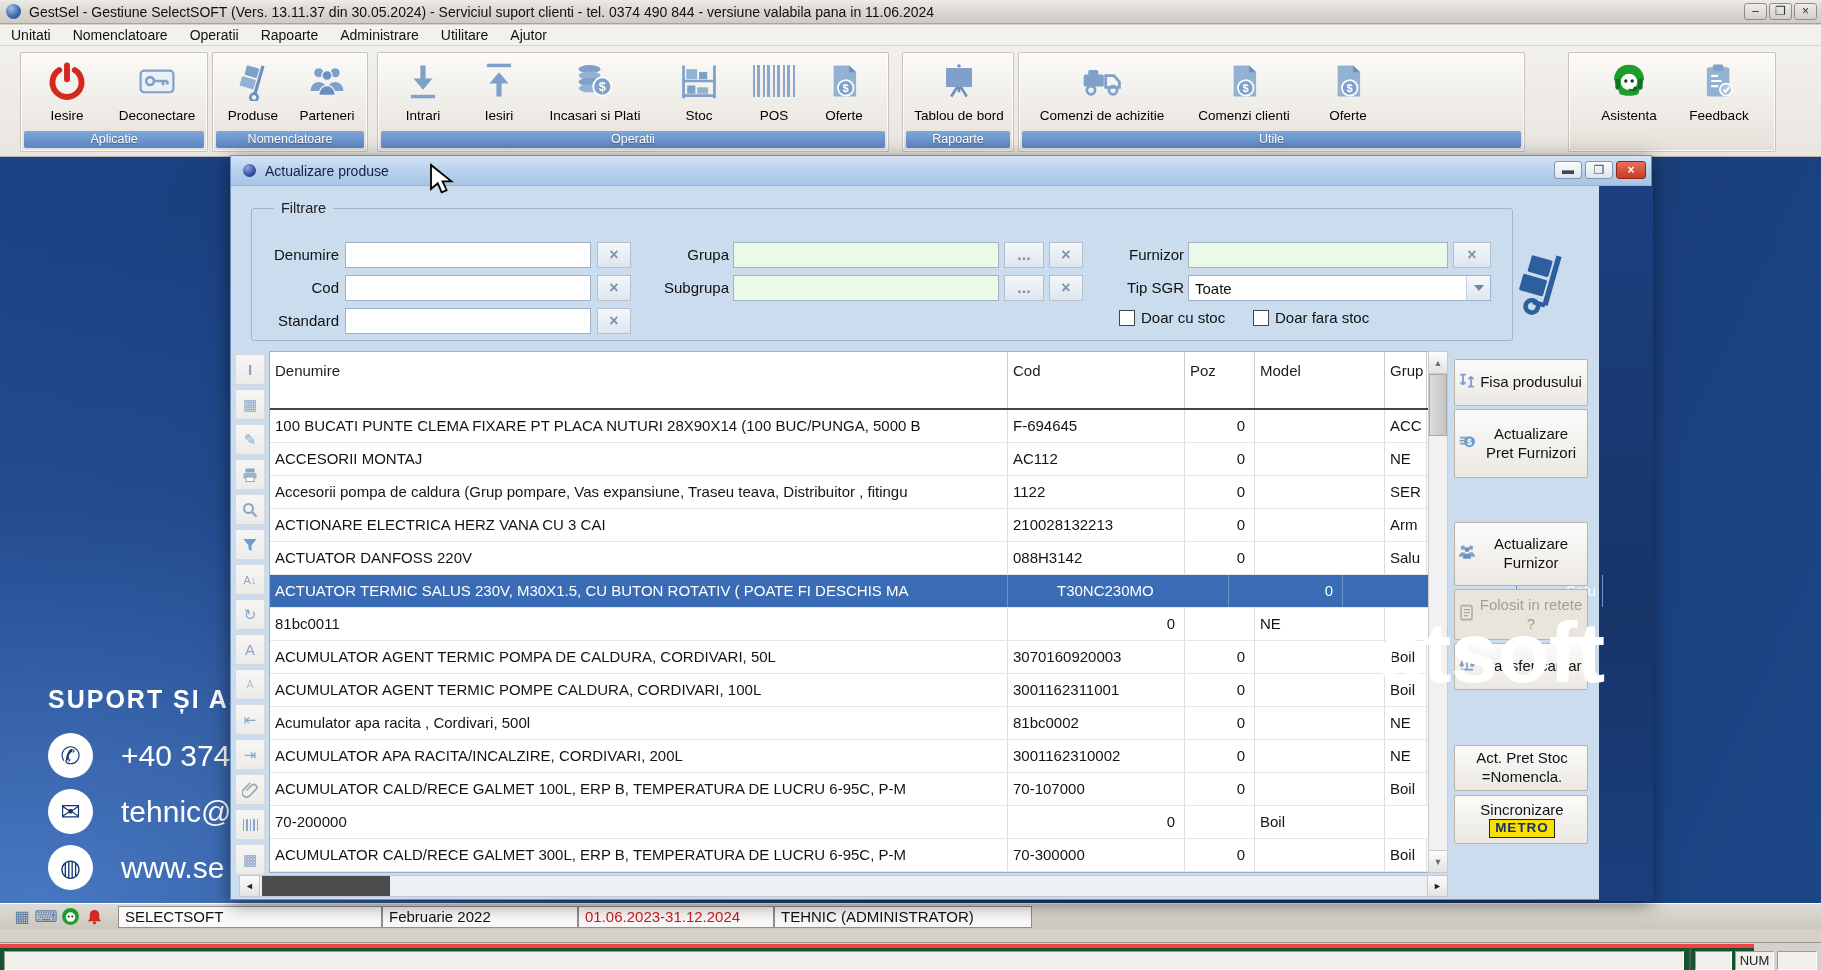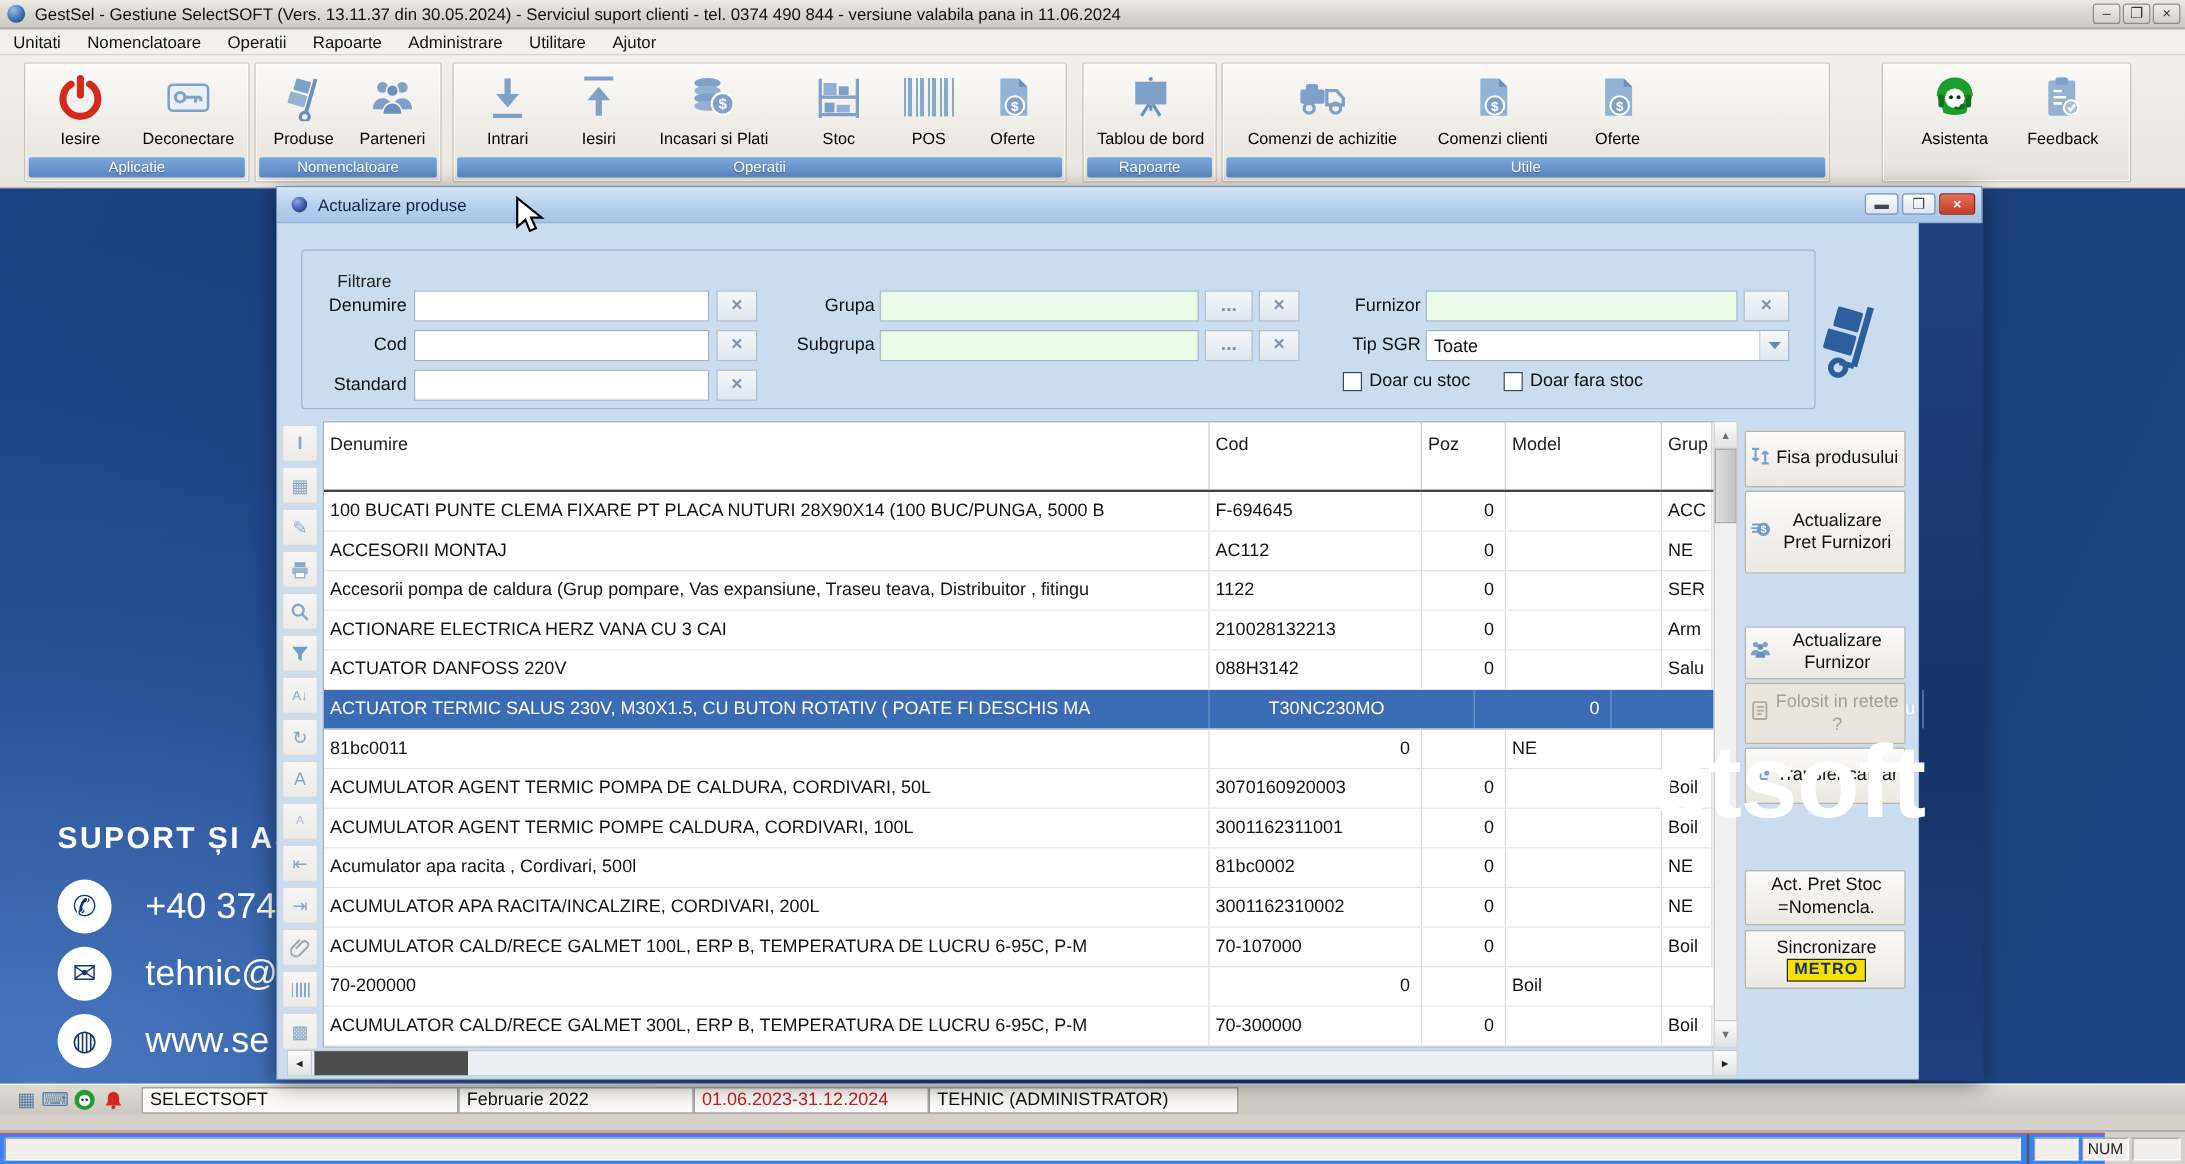--- a/index.html
+++ b/index.html
@@ -58,21 +58,21 @@
   .dlg-orb { width:13px; height:13px; border-radius:50%;
     background:radial-gradient(circle at 35% 30%, #8fa6e0, #3c55a8 55%, #1c2c66); margin-right:9px; }
   .dlg-title .dtext { font-size:14px; color:#13233f; }
   .dlg-btns { position:absolute; right:5px; top:5px; display:flex; gap:3px; }
   .dlg-btns .db { width:28px; height:18px; border:1px solid #8096b2; border-radius:3px;
     background:linear-gradient(#fdfdfd,#dbe4ee); font-size:12px; line-height:16px; text-align:center; color:#445; }
   .dlg-btns .db.close { width:30px; background:linear-gradient(#e8705c,#c93a22); color:#fff; font-weight:bold; border-color:#8c2918; }
 
   .fieldset { position:absolute; left:20px; top:52px; width:1262px; height:133px;
     border:1px solid #9cb6d2; border-radius:3px; }
-  .legend { position:absolute; left:22px; top:-9px; background:#cbdcef; padding:0 7px; font-size:14.5px; color:#222;margin-top:27px; }
+  .legend { position:absolute; left:22px; top:-9px; background:#cbdcef; padding:0 7px; font-size:14.5px; color:#222; }
   .flabel { position:absolute; font-size:15px; color:#111; text-align:right; }
   .finput { position:absolute; height:26px; border:1px solid #9fb2c6; background:#fff; font-size:15px;
     font-family:"Liberation Sans",sans-serif; padding:0 5px; }
   .finput.green { background:#ebf9e9; }
   .sqbtn { position:absolute; width:34px; height:26px; border:1px solid #b3bfcd;
     background:linear-gradient(#f4f7fa,#dde6ef); color:#7d93ad; font-size:16px; font-weight:bold;
     text-align:center; line-height:24px; }
   .combo { position:absolute; height:26px; border:1px solid #9fb2c6; background:#fff; display:flex; align-items:center; }
   .combo .cval { flex:1; font-size:15px; padding-left:6px; color:#111; }
   .combo .carr { width:24px; height:24px; border-left:1px solid #c3cfdc; background:linear-gradient(#f6f8fb,#dfe7f0);
@@ -131,22 +131,22 @@
   .statusbar { position:absolute; left:0; top:903px; width:1821px; height:26px;
     background:linear-gradient(#dedbd5,#ccc8c0); border-top:1px solid #fff; display:flex; align-items:center; }
   .st-ic { width:24px; height:22px; display:flex; align-items:center; justify-content:center; font-size:16px; color:#5b7ca3; }
   .st-cell { height:22px; background:#fbfaf8; border:1px solid #8f8f8f; font-size:15px; color:#111;
     line-height:20px; padding:0 6px; white-space:nowrap; overflow:hidden; }
   .st-cell.red { color:#d01818; }
 
   .gap-strip { position:absolute; left:0; top:929px; width:1821px; height:14px; background:#d5d1ca;
     border-bottom:1px solid #9d988f; }
 
-  .bottombar { position:absolute; left:0; top:944px; width:1754px; height:26px; background:#3b82f6;
-    border-top:1px solid #ef4444; }
+  .bottombar { position:absolute; left:0; top:944px; width:1754px; height:26px; background:#14532d;
+    border-top:4px solid #ef4444; }
   .bb-cell { position:absolute; top:3px; height:19px; border:1px solid; border-color:#9a9a9a #fff #fff #9a9a9a;
     font-size:13px; color:#222; text-align:center; line-height:18px; background:#f1efec; }
   .bb-div { position:absolute; left:1689px; top:0; width:2px; height:26px; background:#555; }
 
   .cursor { position:absolute; left:428px; top:163px; z-index:99; }
 </style>
 </head>
 <body>
 
 <div id="screen">
@@ -636,21 +636,21 @@
       <div class="side-btn" style="height:69px;margin-bottom:3px;">
         <span class="sic">
           <svg width="18" height="18" viewBox="0 0 18 18">
               <path d="M2 5h7M1.5 8h7M2 11h7" stroke="#7fa0c8" stroke-width="1.6"></path>
               <circle cx="11.5" cy="9" r="5.5" fill="#6f9ccc"></circle>
               <text x="11.5" y="12.3" font-size="9" fill="#fff" text-anchor="middle" font-weight="bold" font-family="Liberation Sans,sans-serif">$</text>
             </svg>
         </span>
         <span>Actualizare Pret Furnizori</span>
       </div>
-      <div class="side-btn" style="height:44px;margin-bottom:3px;margin-top:44px;">
+      <div class="side-btn" style="height:64px;margin-bottom:3px;margin-top:44px;">
         <span class="sic">
           <svg width="18" height="18" viewBox="0 0 18 18">
               <circle cx="5" cy="5" r="2.2" fill="#7fa0c8"></circle>
               <circle cx="13" cy="5" r="2.2" fill="#7fa0c8"></circle>
               <circle cx="9" cy="7" r="2.4" fill="#6b90bd"></circle>
               <path d="M1 14c0-3 2-4.5 4-4.5S9 11 9 14z" fill="#7fa0c8"></path>
               <path d="M9 14c0-3 2-4.5 4-4.5s4 1.5 4 4.5z" fill="#7fa0c8"></path>
               <path d="M5 16c0-3 2-5 4-5s4 2 4 5z" fill="#6b90bd"></path>
             </svg>
         </span>

